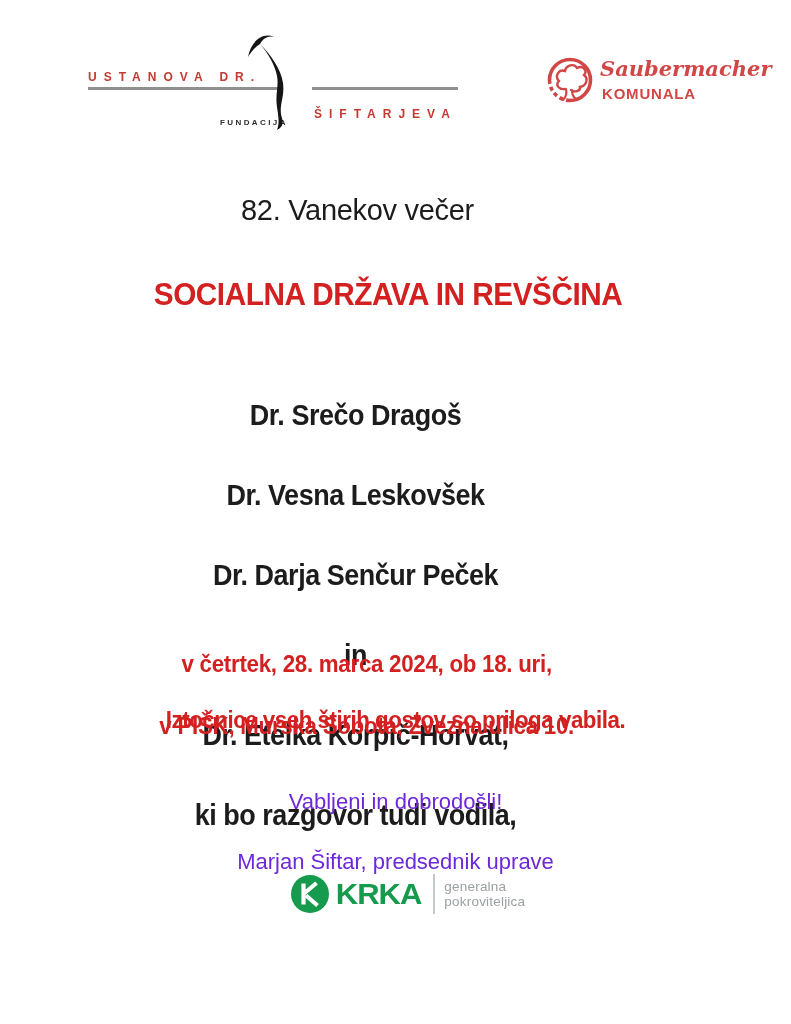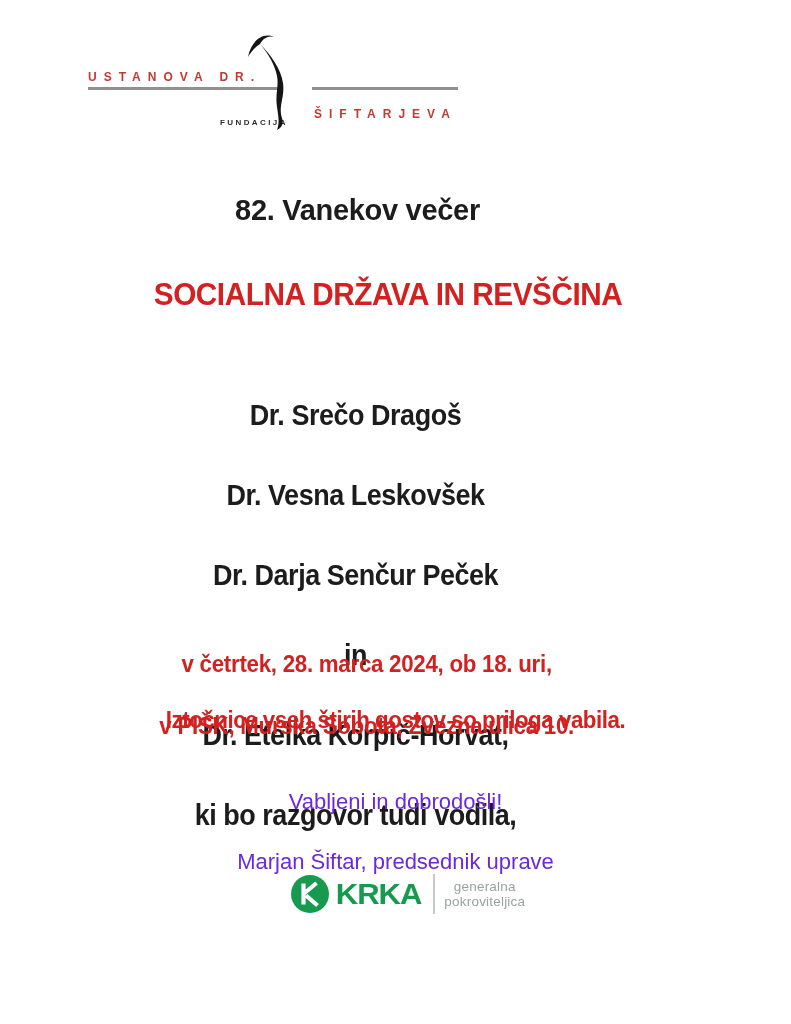--- a/index.html
+++ b/index.html
@@ -43,21 +43,21 @@
     font-size:15px; font-weight:bold; color:#d24646; letter-spacing:0.8px;
     white-space:nowrap;
   }
 
   
   .txtblock { left:0; width:791px; text-align:center; box-sizing:border-box; white-space:pre-line; }
   .condense { transform:scaleX(0.93); transform-origin:50% 50%; }
 
   .series-title {
     top:194px; padding-right:76px;
-    font-size:29px; font-weight:bold; letter-spacing:-0.3px;
+    font-size:29px; font-weight:normal; letter-spacing:-0.3px;
   }
   .event-title {
     top:276px; padding-right:16px;
     font-size:32px; font-weight:bold; color:#d32020; letter-spacing:-0.5px;
   }
   .speakers {
     top:355px; padding-right:86px;
     font-size:29px; font-weight:bold; line-height:40px; letter-spacing:-0.5px;
   }
   .when-where {
@@ -81,21 +81,21 @@
   }
   .krka-icon { width:40px; height:40px; flex:0 0 auto; }
   .krka-word {
     margin-left:6px;
     font-size:31px; font-weight:bold; color:#169a4d; letter-spacing:-1px;
     transform:scaleY(0.96);
   }
   .krka-divider { width:2px; height:40px; background:#c4c8c8; margin:0 9px 0 12px; }
   .krka-tagline {
     font-size:13.5px; line-height:15px; color:#9aa1a3; letter-spacing:0.2px;
-    text-align:center;
+    text-align:left;
   }
 </style>
 </head>
 <body>
 
 <div class="page">
 
   <div class="abs ustanova">
     <span class="ust-word left">USTANOVA DR.</span>
     <span class="ust-word right">ŠIFTARJEVA</span>
@@ -104,20 +104,31 @@
     <span class="ust-sub">FUNDACIJA</span>
     <svg class="ust-swirl" viewBox="0 0 52 104">
       <path fill="#151515" d="M3,31 C6,15 18,6 29,11 C24,9 18,12 15,18
            C26,29 36,43 38,57 C40,72 33,80 37,92
            C39,99 36,102 32,104 C35,96 33,89 32,81
            C30,68 34,60 32,50 C30,39 23,27 15,18
            C10,21 6,26 3,31 Z"></path>
     </svg>
   </div>
 
+  <div class="abs saubermacher">
+    <svg class="sau-icon" viewBox="0 0 48 48">
+      <circle cx="24" cy="24" r="20.5" fill="none" stroke="#d24646" stroke-width="3.6" stroke-dasharray="36 3 4 3 4 3 4 3 69"></circle>
+      <path d="M19,33 C13,34 9,29 13,25 C8,20 13,13 19,15 C20,9 28,7 31,12
+               C37,9 42,15 38,19 C43,23 40,30 34,31 C35,35 28,37 25,34" fill="none" stroke="#d24646" stroke-width="2.4" stroke-linecap="round"></path>
+      <path d="M20,33 C21,37 20,41 17,44" fill="none" stroke="#d24646" stroke-width="2.2" stroke-linecap="round"></path>
+      <path d="M26,34 C26,38 27,41 30,43" fill="none" stroke="#d24646" stroke-width="2.2" stroke-linecap="round"></path>
+    </svg>
+    <span class="sau-script">Saubermacher</span>
+    <span class="sau-caps">KOMUNALA</span>
+  </div>
 
   <div class="abs txtblock series-title">82. Vanekov večer</div>
 
   <div class="abs txtblock event-title condense">SOCIALNA DRŽAVA IN REVŠČINA</div>
 
   <div class="abs txtblock speakers condense">
     <div>Dr. Srečo Dragoš</div>
     <div>Dr. Vesna Leskovšek</div>
     <div>Dr. Darja Senčur Peček</div>
     <div>in</div>

